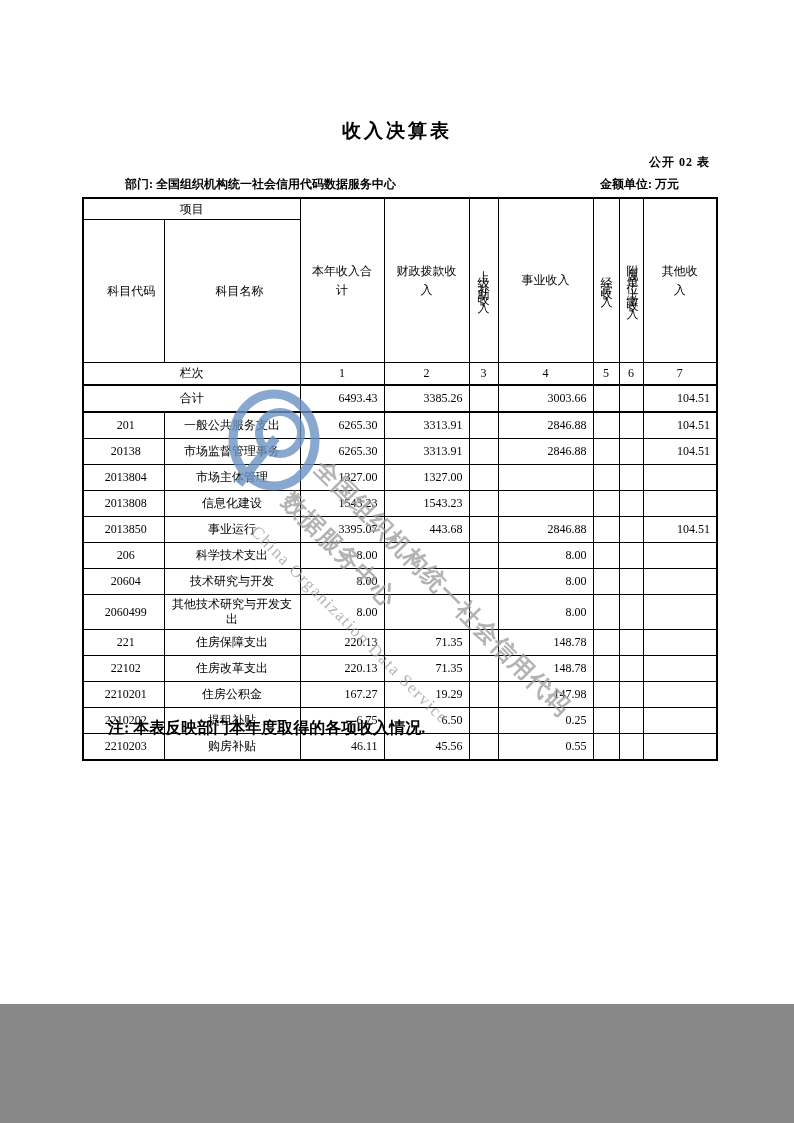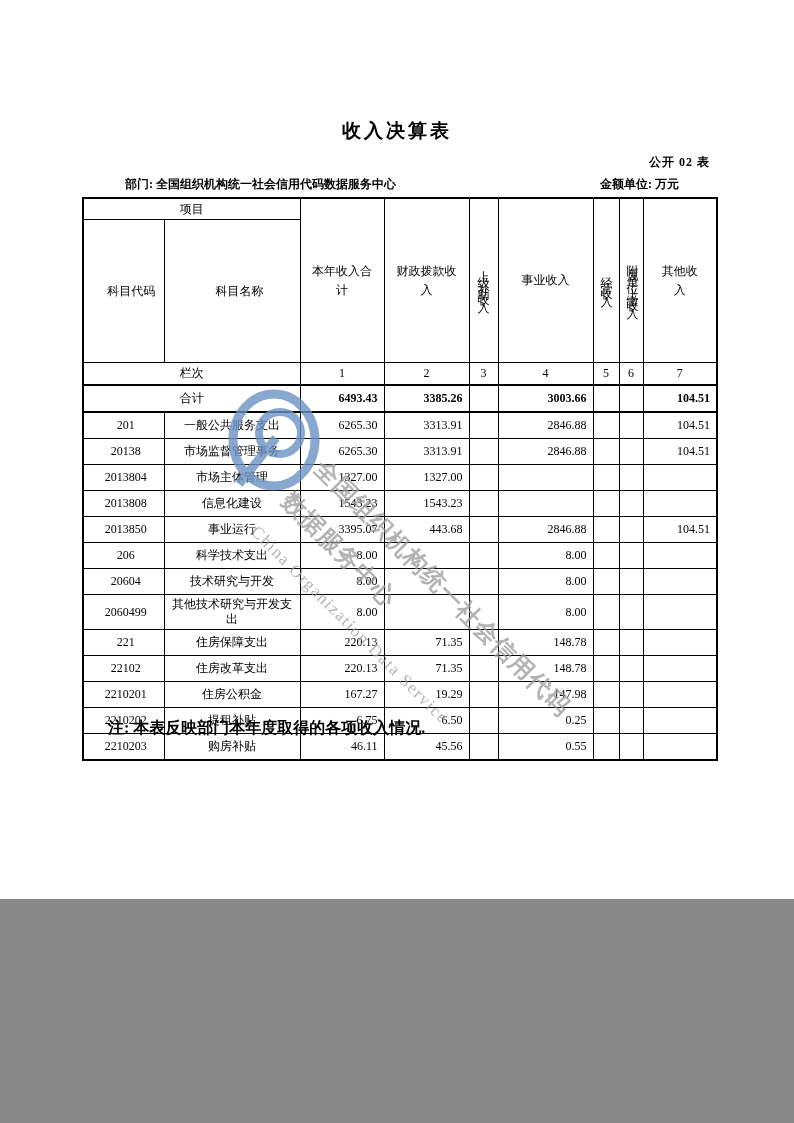--- a/index.html
+++ b/index.html
@@ -1,17 +1,17 @@
 <!DOCTYPE html>
 <html><head>
 <meta charset="utf-8">
 <style>
   html,body{margin:0;padding:0;background:#888;}
   .page{
-    position:relative;width:794px;height:899px;margin:0 auto;background:#ffffff;
+    position:relative;width:794px;height:1004px;margin:0 auto;background:#ffffff;
     font-family:"Liberation Serif","DejaVu Serif",serif;color:#000;overflow:hidden;
   }
   .page-title{
     position:absolute;left:0;top:118px;width:794px;text-align:center;
     font-size:19px;font-weight:bold;letter-spacing:3px;
   }
   .table-code{
     position:absolute;top:154px;right:84px;font-size:12px;font-weight:bold;letter-spacing:1px;
   }
   .dept-line{position:absolute;left:125px;top:176px;font-size:12px;font-weight:bold;}
@@ -30,21 +30,21 @@
   .w40{max-width:40px;}
   .h-vert span{
     display:inline-block;writing-mode:vertical-lr;text-orientation:upright;
     letter-spacing:6px;line-height:26px;
   }
   tbody td{height:21px;}
   .c-code{text-align:left;padding-left:4px !important;margin-left:7px;}
   .c-name{padding:2px 4px !important;word-break:break-all;}
   .c-num{text-align:right !important;padding-right:6px !important;}
   .total-row td{border-top:2px solid #000;border-bottom:2px solid #000;}
-  .total-row .c-num{font-weight:bold;}
+  .total-row .c-num{font-weight:normal;}
   .note-line{position:absolute;left:108px;top:718px;font-size:16px;font-weight:bold;}
   .page-number{position:absolute;left:0;top:1024px;width:794px;text-align:center;font-size:11px;}
   
   .wm-layer{position:absolute;left:0;top:0;width:794px;height:1123px;pointer-events:none;}
   .wm-logo{position:absolute;left:227px;top:388px;opacity:.8;}
   .wm-text{
     position:absolute;left:335px;top:448px;transform:rotate(45deg);transform-origin:0 0;
     white-space:nowrap;opacity:.75;
   }
   .wm-cn1,.wm-cn2{font-size:24px;font-weight:bold;letter-spacing:1px;line-height:46px;}

